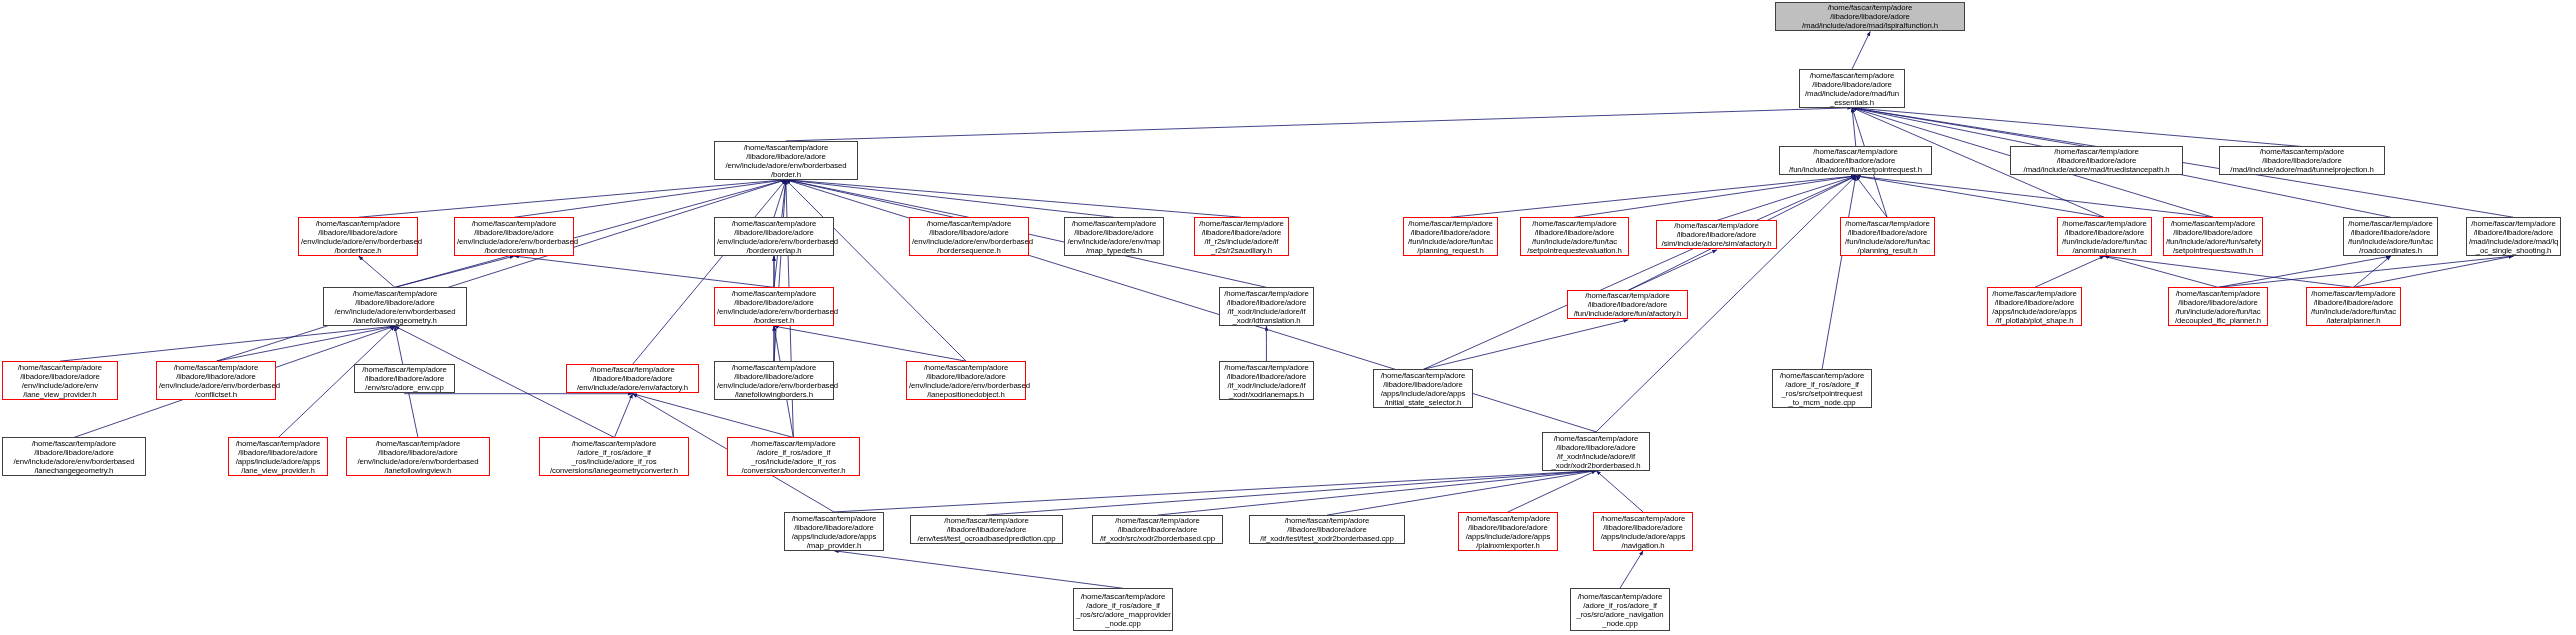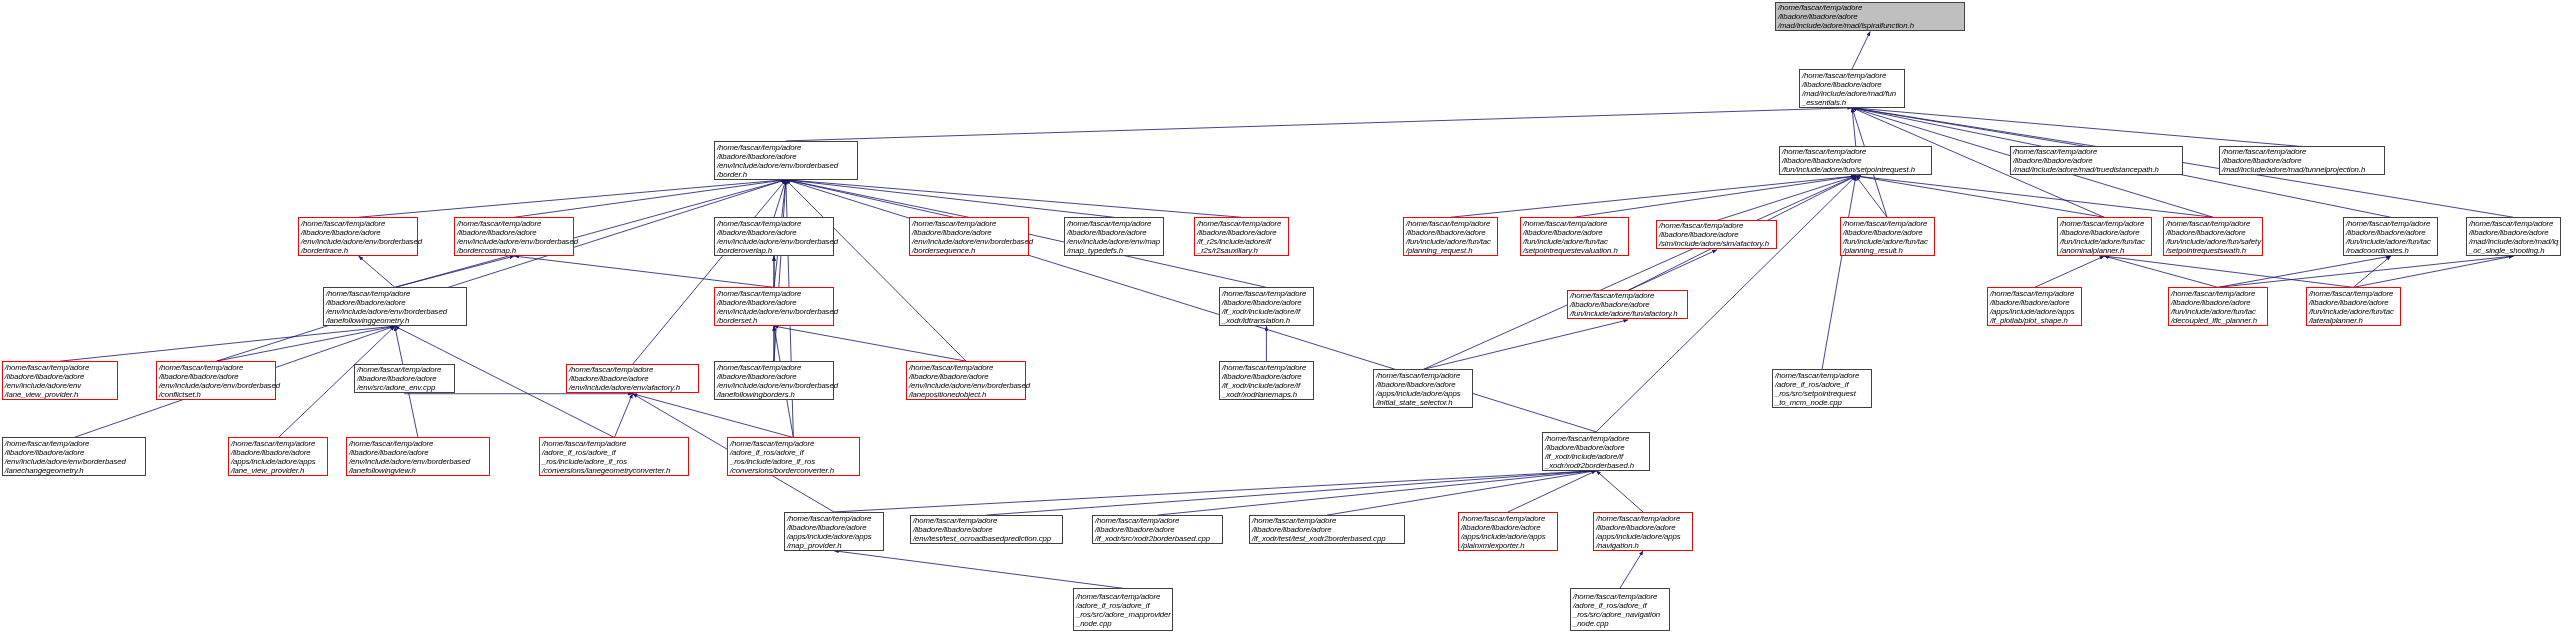--- a/index.html
+++ b/index.html
@@ -1,22 +1,22 @@
 <!DOCTYPE html>
 <html style="font-size:10px"><head>
 <meta charset="utf-8">
 <style>
   html,body{margin:0;padding:0;background:#ffffff;}
   #canvas{position:relative;width:2576px;height:636px;background:#ffffff;
           font-family:"Liberation Sans","DejaVu Sans",sans-serif;overflow:hidden;}
   #edges{position:absolute;left:0;top:0;width:2576px;height:636px;pointer-events:none;}
   .node{position:absolute;box-sizing:border-box;background:#ffffff;
         border:0.6px solid #404040;display:flex;align-items:center;justify-content:center;
-        text-align:left;font-size:7.8px;line-height:9px;color:#000000;
-        letter-spacing:-0.1px;padding:1.3px 1.9px;white-space:pre-line;z-index:5;font-style:italic;}
+        text-align:center;font-size:7.8px;line-height:9px;color:#000000;
+        letter-spacing:-0.1px;padding:1.3px 1.9px;white-space:pre-line;z-index:5;}
   .node.red{border:1.3px solid #ff0000;}
   .node.root{background:#bfbfbf;border:0.6px solid #404040;}
   .node span{display:block;width:100%;}
 </style>
 </head>
 <body>
 
 <div id="canvas">
   <svg id="edges" viewBox="0 0 4117 1016" width="2576" height="636">
     <defs>

